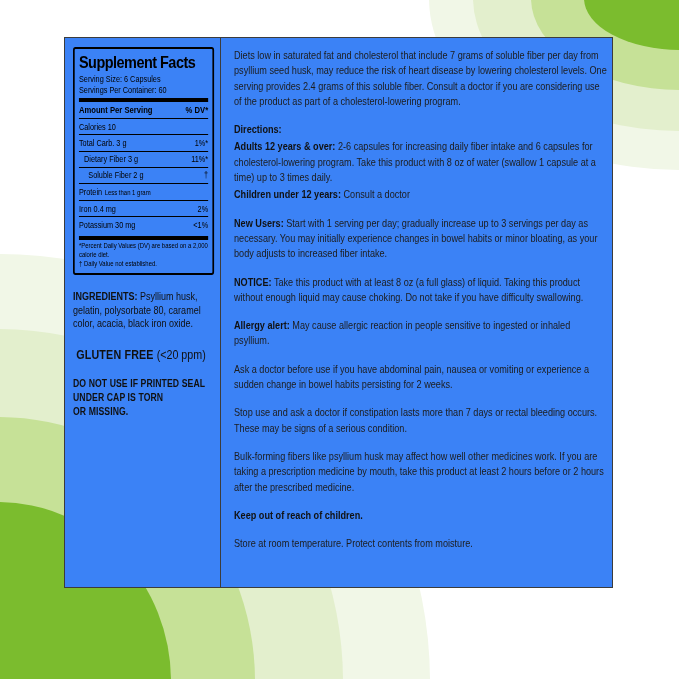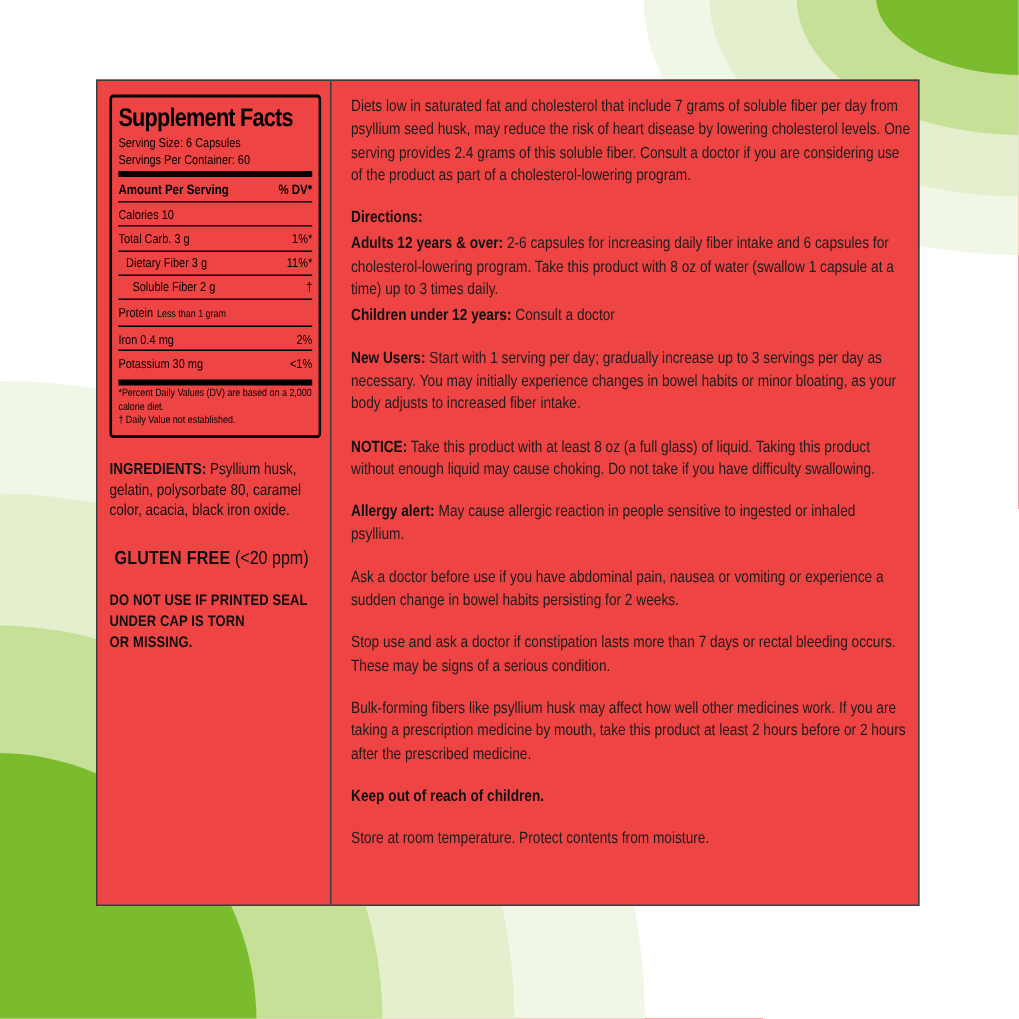--- a/index.html
+++ b/index.html
@@ -8,23 +8,23 @@
     background:#ffffff;
     font-family:"Liberation Sans", sans-serif;
     color:#1b1b1b;
   }
   .stage{position:absolute;inset:0;}
   .bg-svg{position:absolute;left:0;top:0;z-index:0;}
 
   
   .label-box{
     position:absolute;left:64px;top:37px;width:549px;height:551px;
-    box-sizing:border-box;background:#ef4444;
+    box-sizing:border-box;background:#3b82f6;
     border:1.5px solid #3c3c3c;
-    display:flex;z-index:1;margin-top:16px;
+    display:flex;z-index:1;
   }
   .left-col{
     width:156px;box-sizing:border-box;flex:none;
     border-right:1.5px solid #3c3c3c;
     padding:9px 0 0 8px;overflow:hidden;
   }
   .left-inner{
     width:168px;transform:scaleX(0.85);transform-origin:0 0;
   }
   .right-col{flex:1;padding:10px 0 0 13px;overflow:hidden;}

